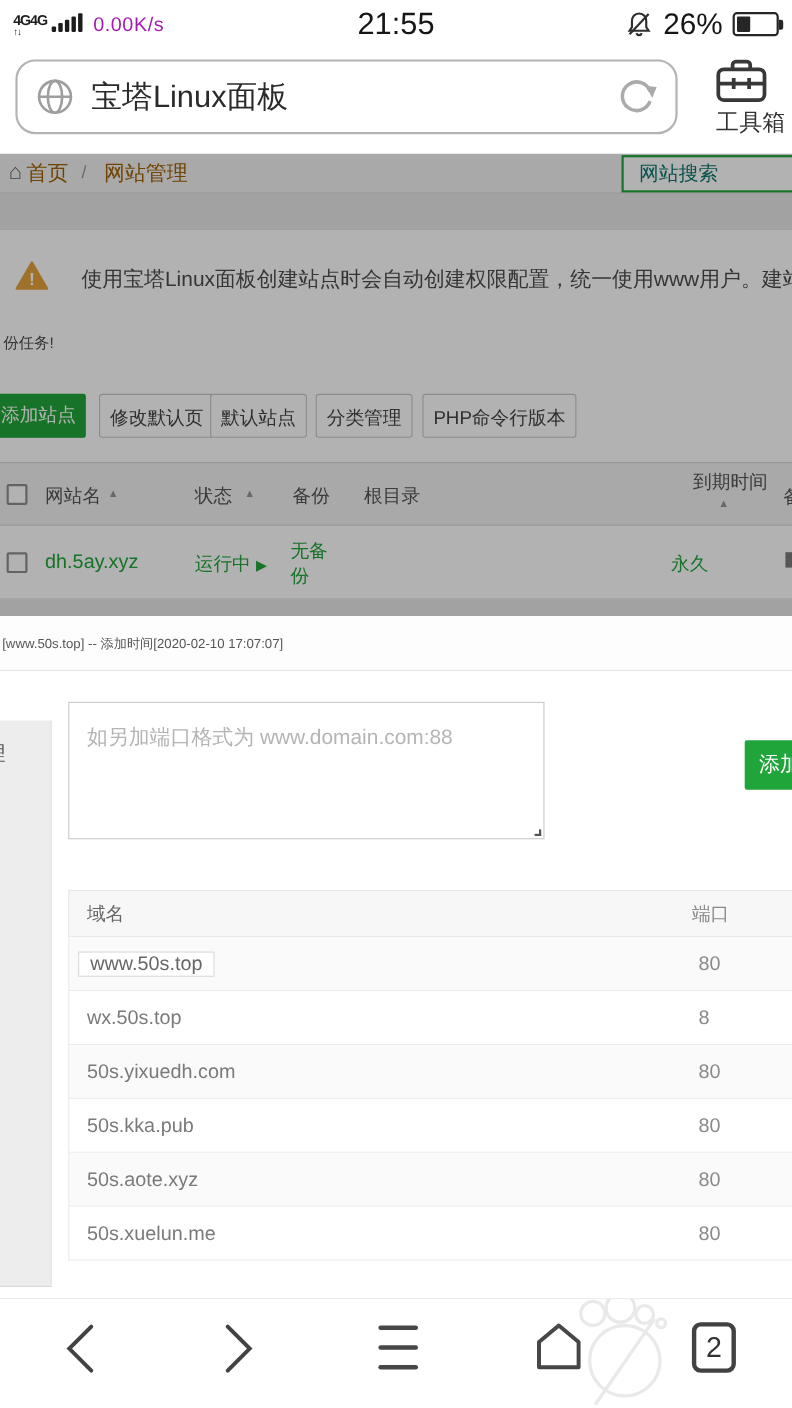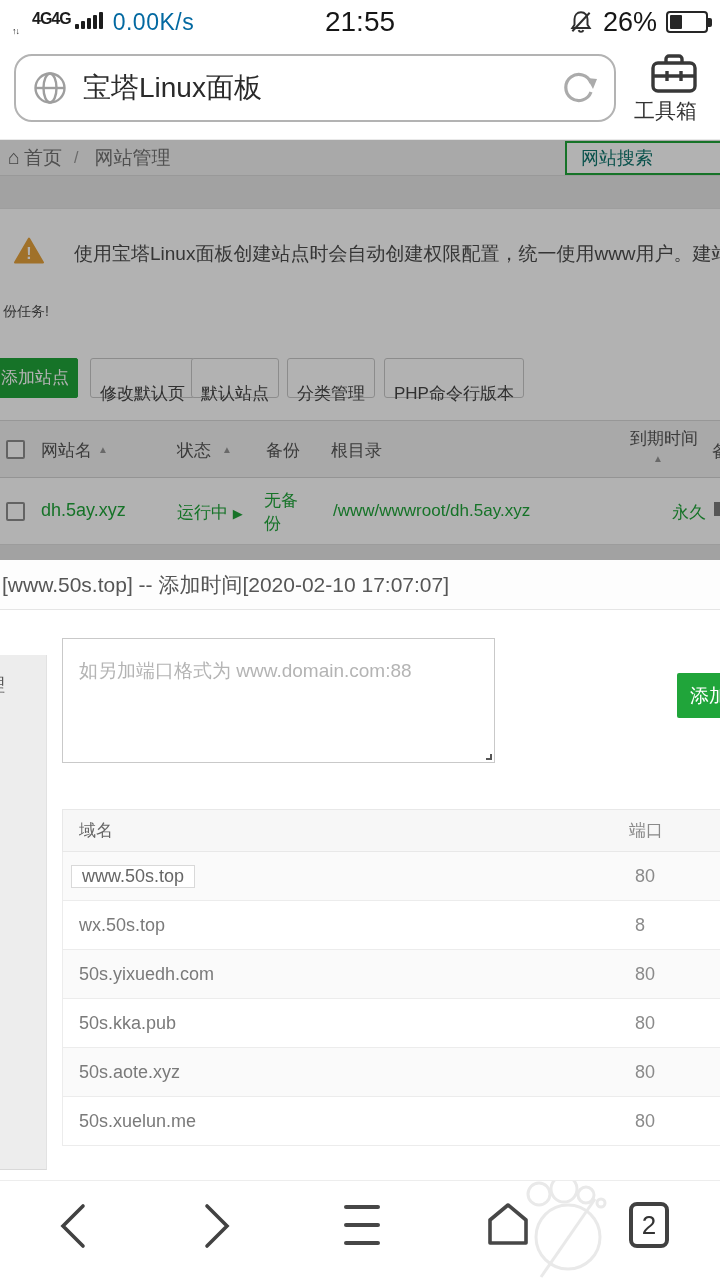--- a/index.html
+++ b/index.html
@@ -7,72 +7,72 @@
   .screen {
     position:relative; width:720px; height:1280px; margin:0 auto;
     background:#fff; overflow:hidden;
     font-family:"Liberation Sans","DejaVu Sans",sans-serif;
     color:#333;
   }
   
   .statusbar { position:absolute; left:0; top:0; width:720px; height:44px;
     display:flex; align-items:center; padding:0 12px; background:#fff; }
   .net { display:flex; flex-direction:column; line-height:1; margin-top:2px; }
-  .net-gen { font-size:16px; font-weight:bold; letter-spacing:-1px; color:#1c1c1c;margin-left:20px; }
+  .net-gen { font-size:13px; font-weight:bold; letter-spacing:-1px; color:#1c1c1c; }
   .net-arrows { font-size:9px; color:#1c1c1c; letter-spacing:-1px; }
   .sigbars { display:flex; align-items:flex-end; gap:2px; margin:0 0 4px 4px; }
   .sigbars i { display:block; width:4px; background:#1c1c1c; border-radius:1px; }
-  .speed { font-size:23px; color:#0369a1; margin-left:10px; letter-spacing:0.5px; }
+  .speed { font-size:18px; color:#a21caf; margin-left:10px; letter-spacing:0.5px; }
   .sb-time { position:absolute; left:0; right:0; text-align:center; font-size:28px; color:#161616; }
   .sb-right { margin-left:auto; display:flex; align-items:center; gap:9px; z-index:2; }
   .battery-pct { font-size:27px; color:#161616; }
   .battery { position:relative; width:42px; height:22px; border:2.5px solid #262626; border-radius:4px; }
   .battery .fill { position:absolute; left:2px; top:2px; bottom:2px; width:12px; background:#262626; border-radius:1px; }
   .battery .tip { position:absolute; right:-6px; top:5px; width:4px; height:9px; background:#262626; border-radius:0 2px 2px 0; }
   
   .toolbar { position:absolute; left:0; top:44px; width:720px; height:96px; background:#fff; border-bottom:1px solid #e9e9e9; }
   .addressbar { position:absolute; left:14px; top:10px; width:602px; height:68px;
     border:2.5px solid #b3b3b3; border-radius:18px; display:flex; align-items:center; padding:0 16px; background:#fff; }
   .url-text { flex:1; margin-left:15px; font-size:28px; color:#2a2a2a; white-space:nowrap; overflow:hidden; }
-  .toolbox { position:absolute; left:634px; top:6px; width:80px; text-align:left; }
+  .toolbox { position:absolute; left:634px; top:6px; width:80px; text-align:right; }
   .toolbox-label { display:block; font-size:21px; color:#333; margin-top:1px; }
   
   .dim { position:absolute; left:0; top:140px; width:720px; height:420px; background:#e9e9e9; overflow:hidden; }
   .dim::after { content:""; position:absolute; inset:0; background:rgba(0,0,0,0.30); z-index:50; }
   .crumb { position:absolute; left:0; top:0; width:720px; height:36px; background:#f2f2f2;
     border-bottom:1px solid #dcdcdc; display:flex; align-items:center; padding-left:8px; }
   .crumb-home { font-size:20px; color:#666; }
-  .crumb-txt { font-size:19px; color:#737373; margin-left:4px; }
+  .crumb-txt { font-size:19px; color:#a16207; margin-left:4px; }
   .crumb-sep { font-size:16px; color:#999; margin:0 12px; }
   .sitesearch { position:absolute; left:565px; top:1px; width:170px; height:34px; background:#fff;
     border:2px solid #20a53a; display:flex; align-items:center; padding-left:14px; }
   .sitesearch span { font-size:18px; color:#0f766e; }
   .card { position:absolute; left:0; top:68px; width:720px; height:337px; background:#fff; border-top:1px solid #e2e2e2; }
   .warn-icon { position:absolute; left:14px; top:28px; }
   .warn-l1 { position:absolute; left:74px; top:32px; font-size:19px; color:#4d4d4d; white-space:nowrap; }
   .warn-l2 { position:absolute; left:3px; top:94px; font-size:14px; color:#4d4d4d; }
   .pbtn { position:absolute; top:218px; height:40px; line-height:38px; font-size:17px;
-    background:#fff; border:1px solid #c9c9c9; border-radius:3px; color:#454545; padding:16px 9px; white-space:nowrap; }
+    background:#fff; border:1px solid #c9c9c9; border-radius:3px; color:#454545; padding:2px 9px; white-space:nowrap; }
   .pbtn-add { left:-8px; width:86px; background:#20a53a; border-color:#20a53a; color:#fff; text-align:center; padding:0; border-radius:2px; }
   .b2 { left:90px; } .b3 { left:191px; } .b4 { left:287px; } .b5 { left:384px; }
   
   .thead { position:absolute; left:0; top:280px; width:720px; height:58px; background:#f2f2f2;
     border-top:1px solid #d8d8d8; border-bottom:1px solid #d5d5d5; font-size:17px; color:#555; }
   .trow { position:absolute; left:0; top:338px; width:720px; height:67px; background:#fff;
     border-bottom:1px solid #e0e0e0; font-size:17px; }
   .cell { position:absolute; white-space:nowrap; }
   .sort { font-size:10px; color:#979797; }
   .cb { position:absolute; width:19px; height:19px; border:2px solid #8f8f8f; border-radius:2px; background:#fff; }
   .green { color:#20a53a; }
   .play { font-size:13px; }
   .hdr-partial { position:absolute; left:712px; top:19px; width:8px; overflow:hidden; font-size:17px; color:#555; }
   .row-sliver { position:absolute; left:714px; top:24px; width:6px; height:14px; background:#7b7b7b; }
   
   .modal { position:absolute; left:0; top:560px; width:720px; height:620px; background:#fff; }
-  .mtitle { height:50px; line-height:50px; padding-left:2px; font-size:21px; color:#565656;
+  .mtitle { height:50px; line-height:50px; padding-left:2px; font-size:12px; color:#565656;
     background:#fdfdfd; border-bottom:1px solid #e5e5e5; white-space:nowrap; }
   .sidestrip { position:absolute; left:0; top:95px; width:47px; height:515px; background:#ededed;
     border-right:1px solid #e2e2e2; border-bottom:1px solid #d9d9d9; }
   .sidechar { position:absolute; left:0; top:18px; width:5px; overflow:hidden; font-size:18px; color:#555; }
   .sidechar span { display:inline-block; margin-left:-13px; }
   .dtext { position:absolute; left:62px; top:78px; width:433px; height:125px; border:1px solid #c9c9c9;
     background:#fff; padding:13px 0 0 16px; cursor:text; }
   .dtext .ph { font-size:19px; color:#b4b4b4; line-height:37px; white-space:nowrap; }
   .dtext .corner { position:absolute; right:2px; bottom:2px; width:6px; height:6px;
     border-right:2px solid #555; border-bottom:2px solid #555; }
@@ -203,22 +203,21 @@
       <span class="cell" style="left:331px; top:18px;">根目录</span>
       <span class="cell" style="left:630px; top:6px;">到期时间</span>
       <span class="cell sort" style="left:653px; top:32px;">▲</span>
       <span class="hdr-partial">备</span>
     </div>
     <div class="trow">
       <span class="cb" style="left:6px; top:24px;"></span>
       <span class="cell green" style="left:41px; top:22px; font-size:18px;">dh.5ay.xyz</span>
       <span class="cell green" style="left:177px; top:23px;"><span>运行中</span> <span class="play">▶</span></span>
       <span class="cell green" style="left:264px; top:11px; width:44px; line-height:23px; white-space:normal;">无备份</span>
-      <span class="cell green" style="left:333px; top:23px;">/www/wwwroot/dh.5ay.xyz</span>
-      <span class="cell green" style="left:672px; top:23px;">永久</span>
+      <span class="cell green" style="left:610px; top:23px;">永久</span>
       <span class="row-sliver"></span>
     </div>
   </div>
 
   <div class="modal">
     <div class="mtitle">[www.50s.top] -- 添加时间[2020-02-10 17:07:07]</div>
 
     <div class="sidestrip">
       <div class="sidechar"><span>理</span></div>
     </div>

